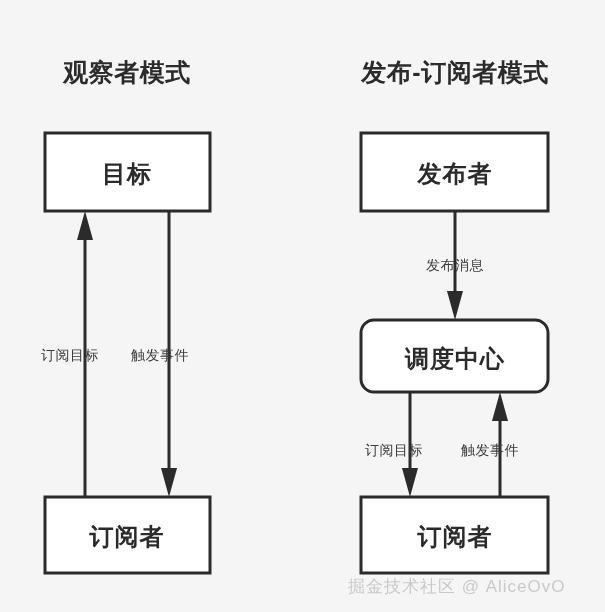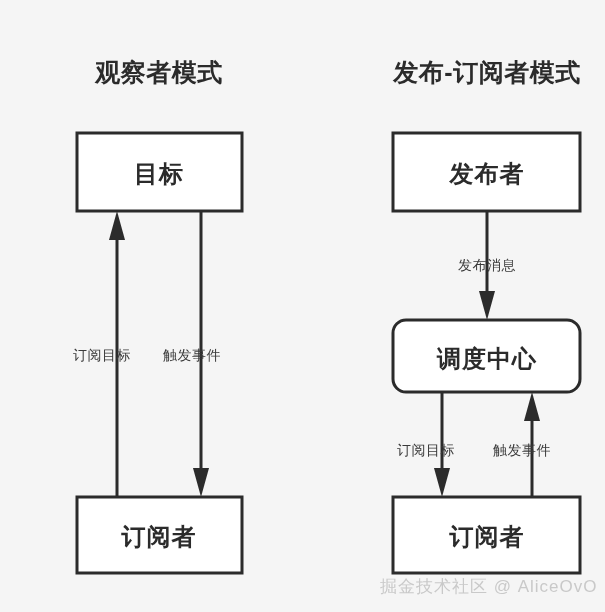--- a/index.html
+++ b/index.html
@@ -11,21 +11,20 @@
     width: 605px;
     height: 612px;
     overflow: hidden;
     font-family: "Liberation Sans", "DejaVu Sans", sans-serif;
   }
   #diagram-root {
     position: relative;
     width: 557px;
     height: 612px;
     background: #f5f5f5;
-    margin-left: 32px;
   }
   svg#diagram-svg {
     display: block;
     width: 605px;
     height: 612px;
   }
   .panel-title {
     font-size: 25px;
     font-weight: bold;
     fill: #2b2b2b;

